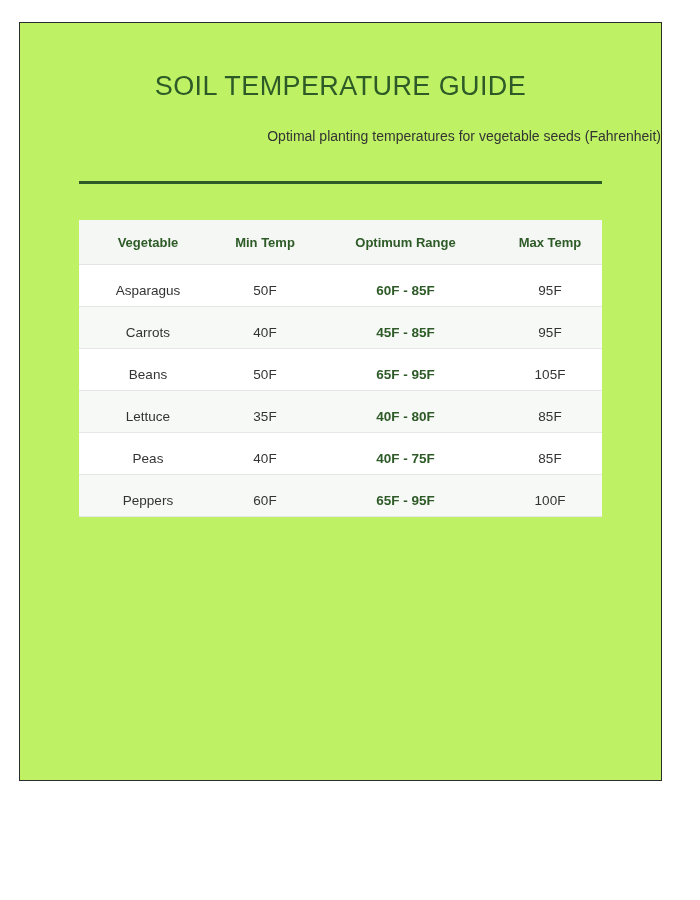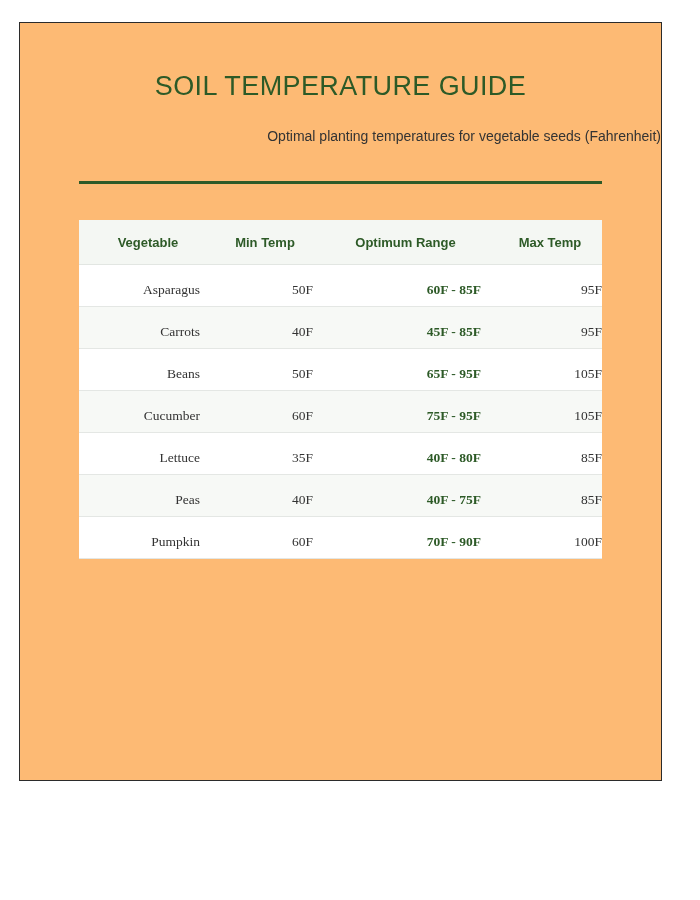--- a/index.html
+++ b/index.html
@@ -18,21 +18,21 @@
 
   
   .page-sheet {
     position: absolute;
     left: 19px;
     top: 22px;
     width: 643px;
     height: 759px;
     box-sizing: border-box;
     border: 1px solid #2b2b2b;
-    background: #fdba74;
+    background: #bef264;
   }
 
   
   .doc-header {
     padding-top: 49px;
     text-align: center;
   }
   .doc-title {
     font-size: 27px;
     font-weight: 400;
@@ -80,26 +80,25 @@
     font-weight: bold;
     text-align: center;
     padding: 15px 0 14px 17px;
     border-bottom: 1px solid #e2e6e2;
     box-sizing: border-box;
   }
 
   table.temp-table tbody td {
     font-size: 13.5px;
     color: #333333;
-    text-align: right;
+    text-align: center;
     padding: 13px 0 4px 17px;
     border-bottom: 1px solid #e4e7e4;
     box-sizing: border-box;
     height: 42px;
-    font-family: Liberation Serif, serif;
   }
   table.temp-table tbody tr:nth-child(even) td {
     background: #f7f9f6;
   }
   table.temp-table tbody tr:nth-child(odd) td {
     background: #ffffff;
   }
   table.temp-table tbody td.optimum {
     color: #2d5a27;
     font-weight: bold;
@@ -146,40 +145,34 @@
             <td class="optimum">45F - 85F</td>
             <td>95F</td>
           </tr>
           <tr>
             <td>Beans</td>
             <td>50F</td>
             <td class="optimum">65F - 95F</td>
             <td>105F</td>
           </tr>
           <tr>
-            <td>Cucumber</td>
-            <td>60F</td>
-            <td class="optimum">75F - 95F</td>
-            <td>105F</td>
-          </tr>
-          <tr>
             <td>Lettuce</td>
             <td>35F</td>
             <td class="optimum">40F - 80F</td>
             <td>85F</td>
           </tr>
           <tr>
             <td>Peas</td>
             <td>40F</td>
             <td class="optimum">40F - 75F</td>
             <td>85F</td>
           </tr>
           <tr>
-            <td>Pumpkin</td>
+            <td>Peppers</td>
             <td>60F</td>
-            <td class="optimum">70F - 90F</td>
+            <td class="optimum">65F - 95F</td>
             <td>100F</td>
           </tr>
         </tbody>
     </table>
   </div>
 
 </div>
 
 </body></html>

